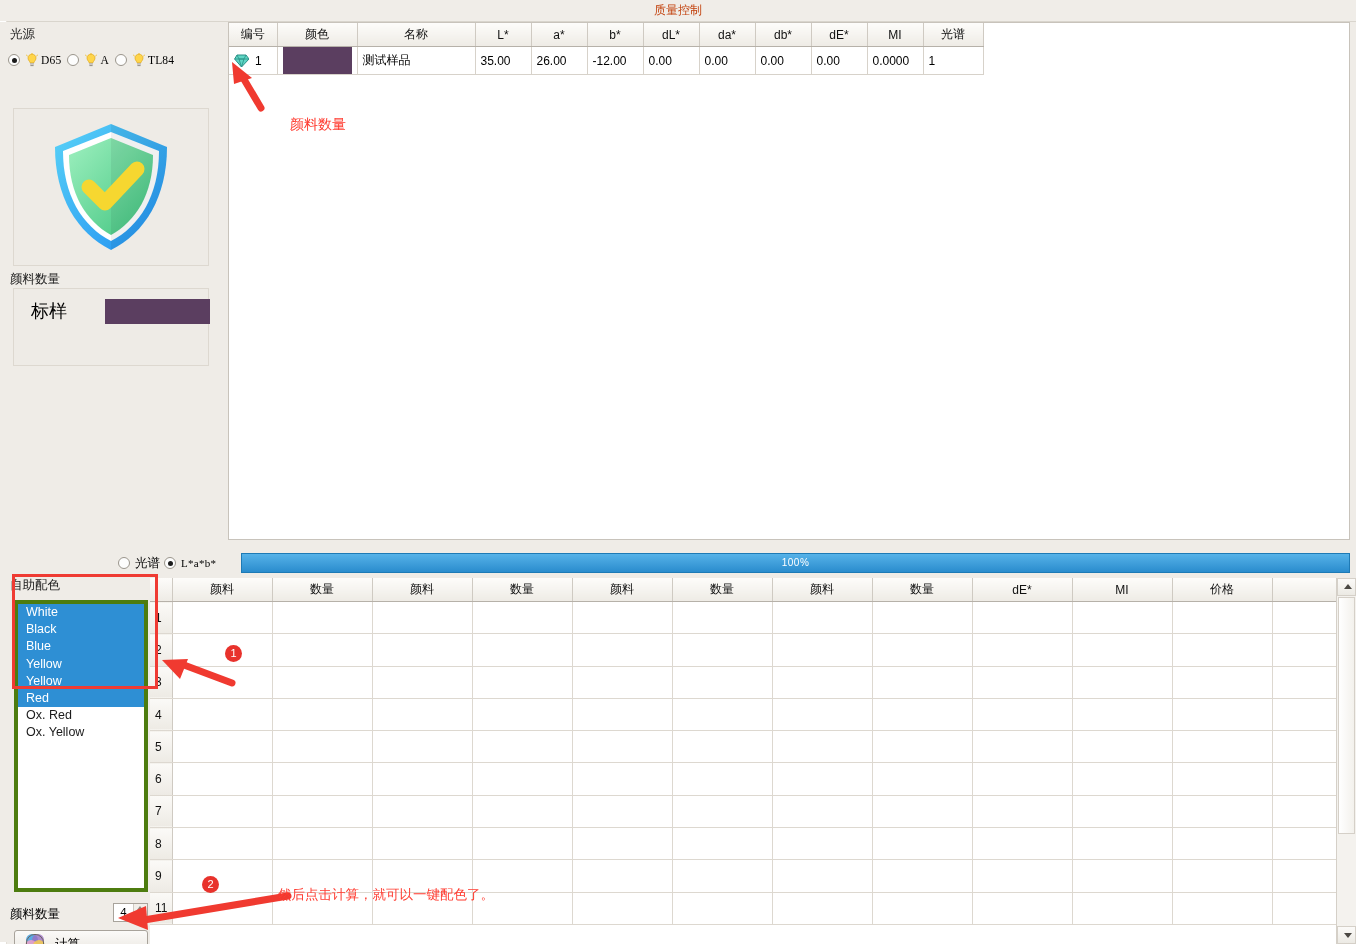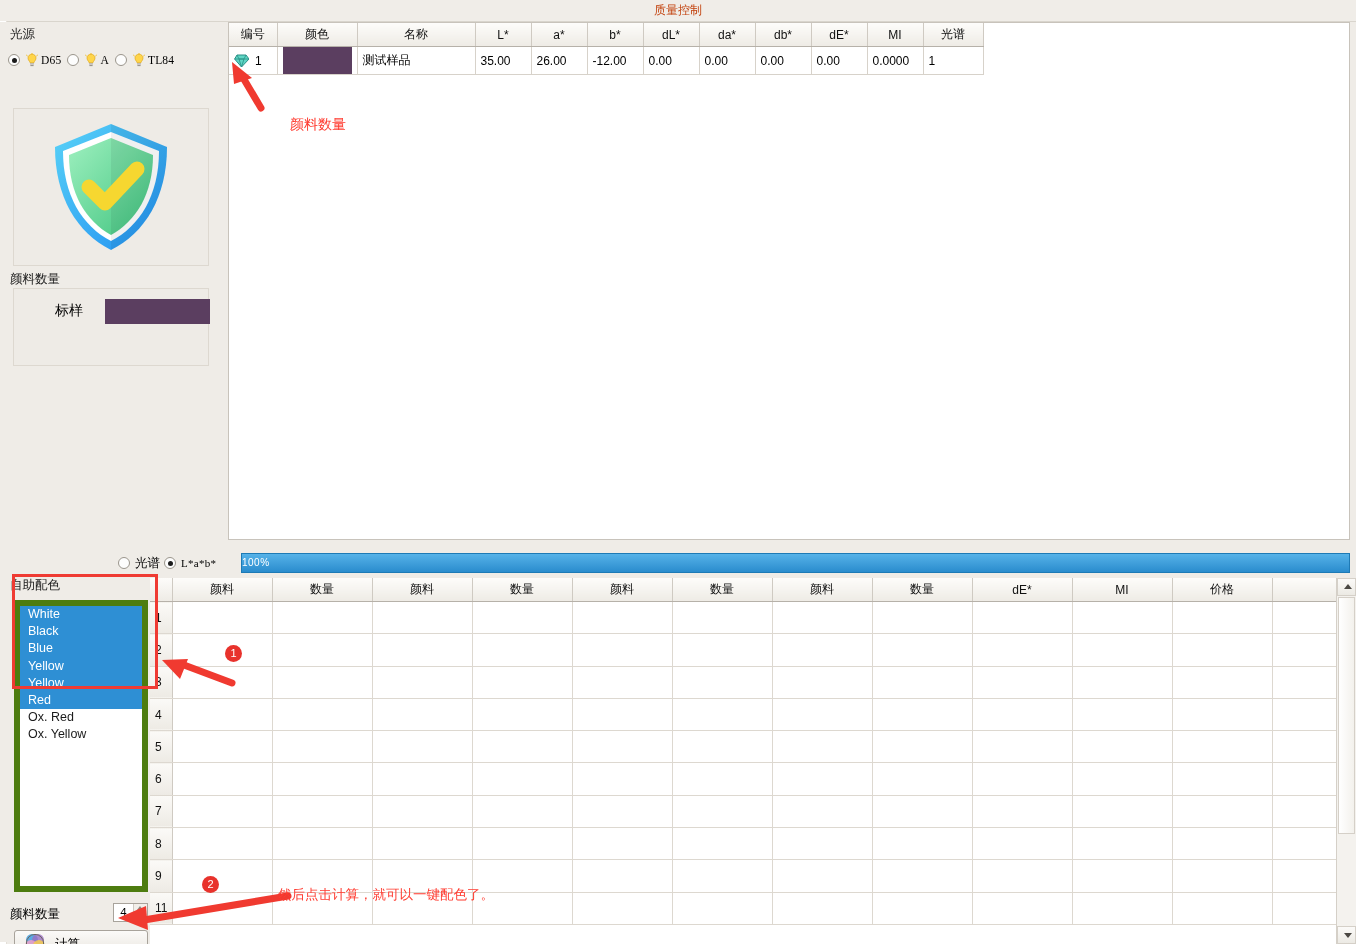--- a/index.html
+++ b/index.html
@@ -129,22 +129,21 @@
   .sim-row {
     position: absolute;
     left: 0; width: 196px; height: 28px;
     display: flex; align-items: center;
   }
   .sim-row.r1 { top: 8px; }
   .sim-row.r2 { top: 40px; }
   .sim-name {
     position: absolute;
     left: 17px;
-    font-size: 14px;
-    margin-left: 24px;
+    font-size: 18px;
   }
   .sim-swatch {
     position: absolute;
     left: 91px; top: 2px;
     width: 105px; height: 25px;
   }
 
   
   #auto-label { position: absolute; left: 10px; top: 555px; }
   #auto-radios {
@@ -158,21 +157,21 @@
     font-family: "Liberation Serif", "DejaVu Serif", serif;
     font-size: 11px;
     letter-spacing: .3px;
   }
 
   #colorlist {
     position: absolute;
     left: 14px; top: 578px;
     width: 134px; height: 292px;
     background: #ffffff;
-    border: 6px solid #4d7c0f;
+    border: 4px solid #4d7c0f;
     box-sizing: border-box;
     overflow: hidden;
   }
   .cl-item {
     height: 17.2px;
     line-height: 17.2px;
     padding-left: 8px;
     font-size: 12.5px;
     color: #1b1b1b;
     white-space: nowrap;
@@ -278,20 +277,21 @@
 
   
   #progress {
     position: absolute;
     left: 241px; top: 553px;
     width: 1109px; height: 20px;
     background: linear-gradient(#56b2e8, #2a8ccd);
     border: 1px solid #1e7ab5;
     box-sizing: border-box;
     color: #fff;
+    text-align: center;
     line-height: 18px;
     font-size: 10px;
     letter-spacing: .5px;
   }
 
   
   #bottom-wrap {
     position: absolute;
     left: 150px; top: 578px;
     width: 1206px; height: 366px;

